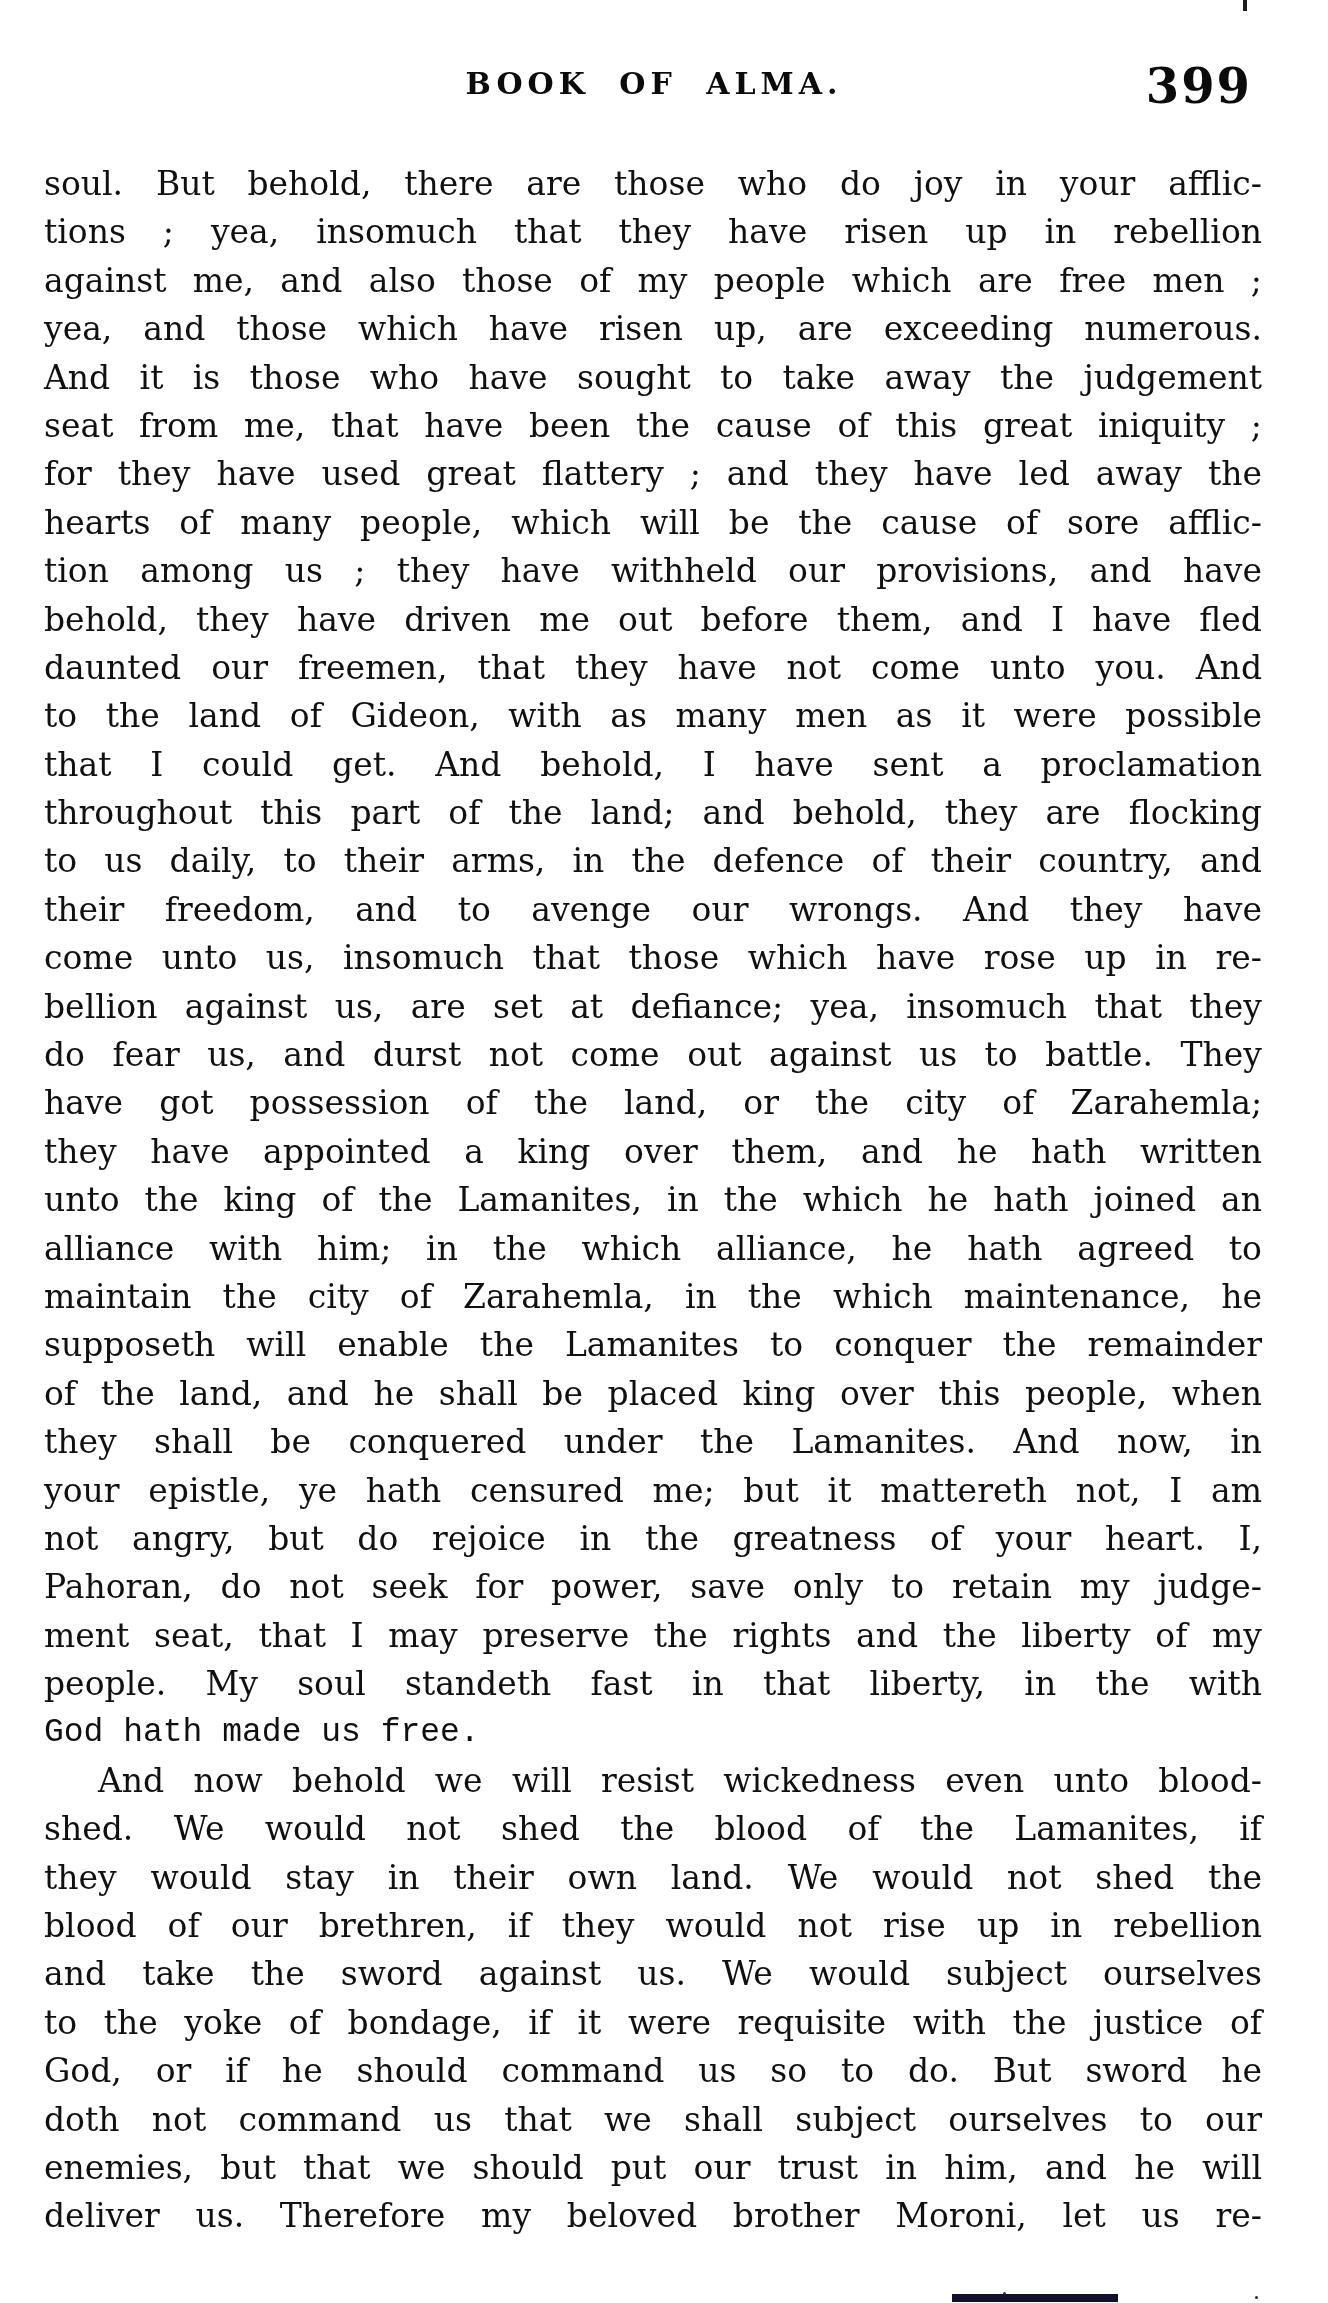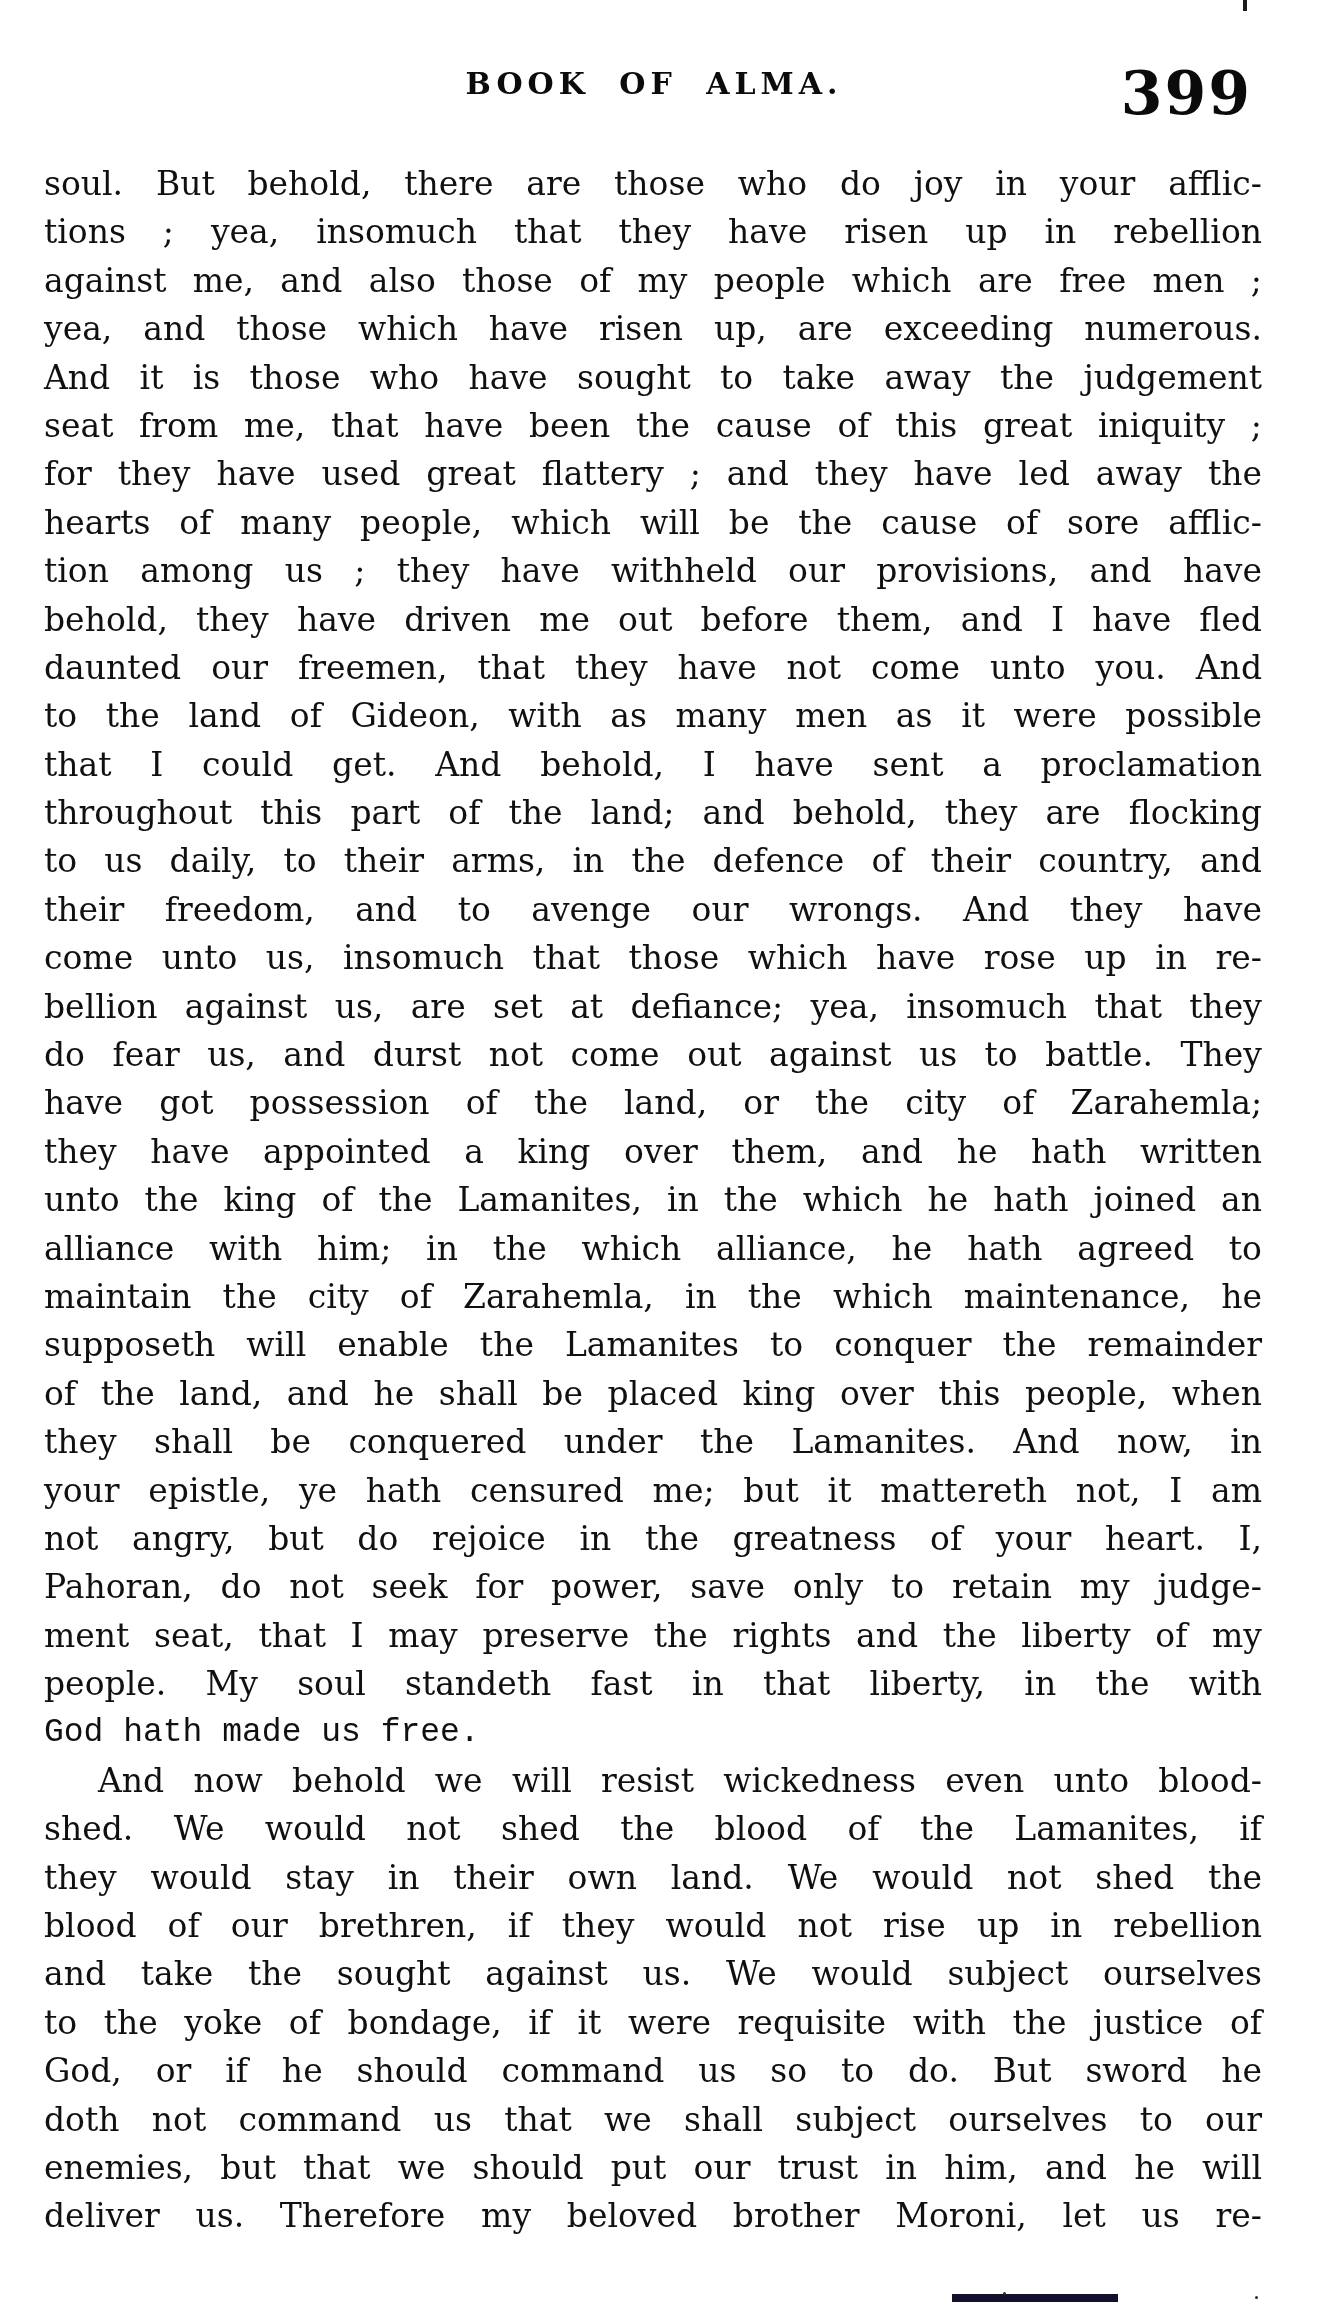--- a/index.html
+++ b/index.html
@@ -28,21 +28,21 @@
     font-weight: bold;
     letter-spacing: 5px;
     word-spacing: 14px;
     transform: translateX(-22px);
     color: #0b0b0b;
   }
   .page-number {
     position: absolute;
     right: 88px;
     top: -8px;
-    font-size: 60px;
+    font-size: 48px;
     font-weight: bold;
     color: #0b0b0b;
     letter-spacing: 2px;
   }
   .body-text {
     position: absolute;
     top: 160px;
     left: 44px;
     width: 1218px;
   }
@@ -128,21 +128,21 @@
     <div class="line">your epistle, ye hath censured me; but it mattereth not, I am</div>
     <div class="line">not angry, but do rejoice in the greatness of your heart.  I,</div>
     <div class="line">Pahoran, do not seek for power, save only to retain my judge-</div>
     <div class="line">ment seat, that I may preserve the rights and the liberty of my</div>
     <div class="line">people.  My soul standeth fast in that liberty, in the with</div>
     <div class="line nojust">God hath made us free.</div>
     <div class="line indent">And now behold we will resist wickedness even unto blood-</div>
     <div class="line">shed.  We would not shed the blood of the Lamanites, if</div>
     <div class="line">they would stay in their own land.  We would not shed the</div>
     <div class="line">blood of our brethren, if they would not rise up in rebellion</div>
-    <div class="line">and take the sought against us.  We would subject ourselves</div>
+    <div class="line">and take the sword against us.  We would subject ourselves</div>
     <div class="line">to the yoke of bondage, if it were requisite with the justice of</div>
     <div class="line">God, or if he should command us so to do.  But sword he</div>
     <div class="line">doth not command us that we shall subject ourselves to our</div>
     <div class="line">enemies, but that we should put our trust in him, and he will</div>
     <div class="line">deliver us.  Therefore my beloved brother Moroni, let us re-</div>
   </div>
 
   <div class="scan-artifact-top"></div>
   <div class="scan-artifact-bottom"></div>
   <div class="speck" style="left:1003px; top:2292px;"></div>

